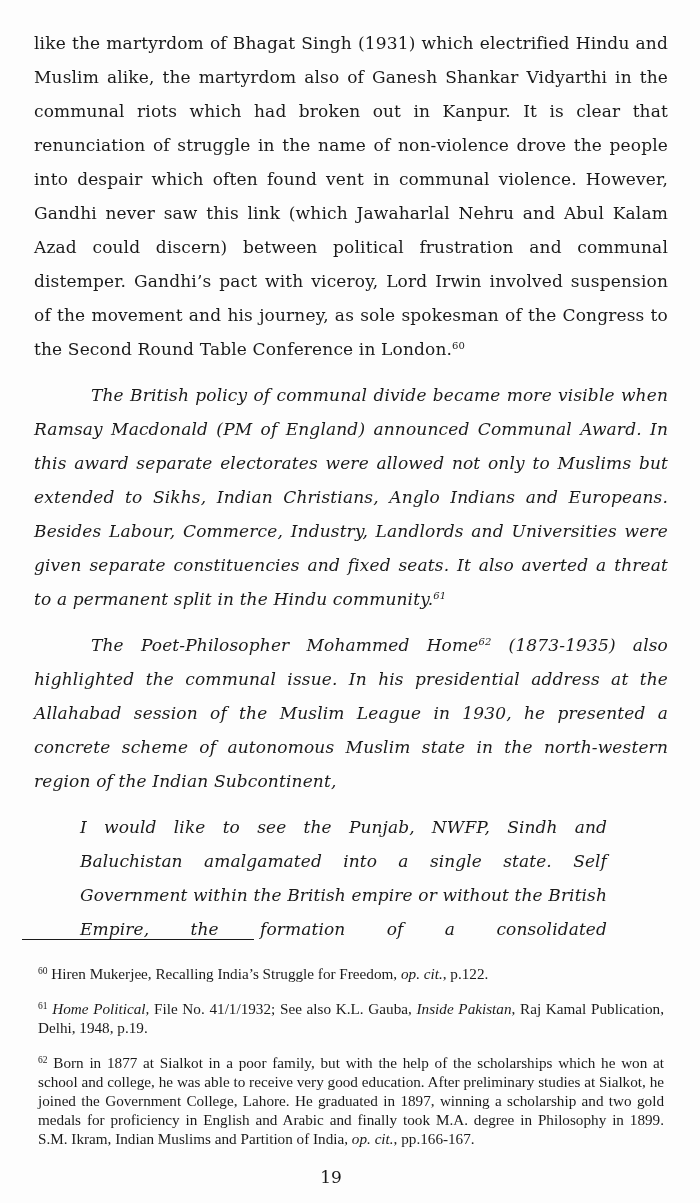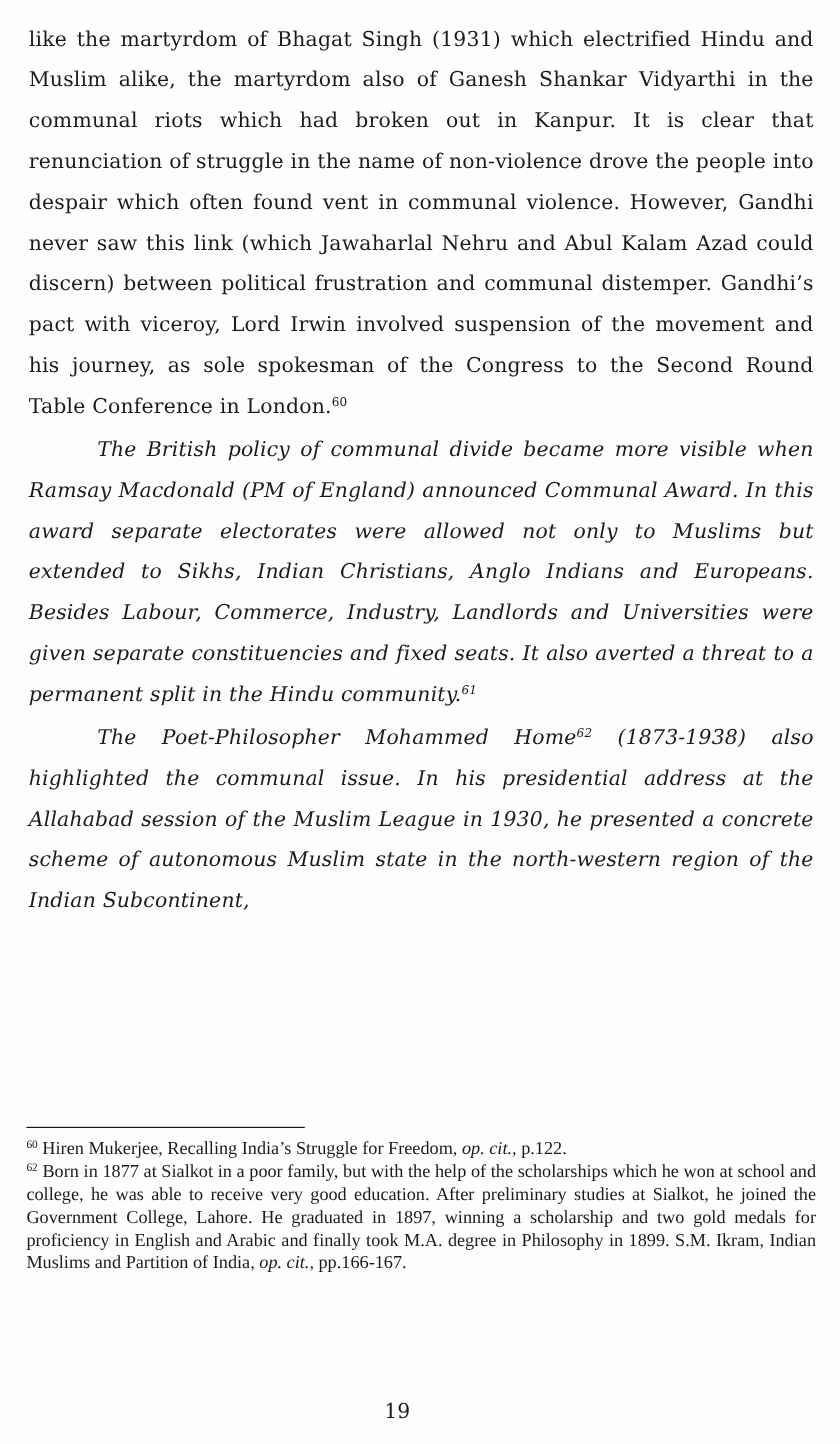--- a/index.html
+++ b/index.html
@@ -18,21 +18,21 @@
   .page {
     position: absolute;
     left: 22px;
     top: 14px;
     width: 658px;
   }
   .para {
     font-size: 17px;
     line-height: 34px;
     text-align: justify;
-    margin: 2px;
+    margin: 12px;
     letter-spacing: 0.15px;
     word-spacing: 0px;
   }
   .para.indent {
     text-indent: 57px;
     font-style: italic;
   }
   .sup {
     font-size: 10px;
     vertical-align: 6px;
@@ -59,21 +59,21 @@
   .footnotes {
     position: absolute;
     left: 22px;
     top: 948px;
     width: 658px;
     font-family: "Liberation Serif", "DejaVu Serif", serif;
     font-size: 15.2px;
     line-height: 19px;
   }
   .fn {
-    margin: 0;
+    margin: 16px;
     text-align: justify;
   }
   .fn .num {
     font-size: 9.5px;
     vertical-align: 5px;
     line-height: 0;
   }
   .fn i { font-style: italic; }
   .page-number {
     position: absolute;
@@ -86,26 +86,28 @@
   }
 </style>
 </head>
 <body>
 
 <div class="page">
   <p class="para"><span>like the martyrdom of Bhagat Singh (1931) which electrified Hindu and Muslim alike, the martyrdom also of Ganesh Shankar Vidyarthi in the communal riots which had broken out in Kanpur. It is clear that renunciation of struggle in the name of non-violence drove the people into despair which often found vent in communal violence. However, Gandhi never saw this link (which Jawaharlal Nehru and Abul Kalam Azad could discern) between political frustration and communal distemper. Gandhi’s pact with viceroy, Lord Irwin involved suspension of the movement and his journey, as sole spokesman of the Congress to the Second Round Table Conference in London.</span><span class="sup">60</span></p>
 
   <p class="para indent"><span>The British policy of communal divide became more visible when Ramsay Macdonald (PM of England) announced Communal Award. In this award separate electorates were allowed not only to Muslims but extended to Sikhs, Indian Christians, Anglo Indians and Europeans. Besides Labour, Commerce, Industry, Landlords and Universities were given separate constituencies and fixed seats. It also averted a threat to a permanent split in the Hindu community.</span><span class="sup">61</span></p>
 
-  <p class="para indent"><span>The Poet-Philosopher Mohammed Home</span><span class="sup">62</span><span> (1873-1938) also highlighted the communal issue. In his presidential address at the Allahabad session of the Muslim League in 1930, he presented a concrete scheme of autonomous Muslim state in the north-western region of the Indian Subcontinent,</span></p>
+  <p class="para indent"><span>The Poet-Philosopher Mohammed Home</span><span class="sup">62</span><span> (1873-1935) also highlighted the communal issue. In his presidential address at the Allahabad session of the Muslim League in 1930, he presented a concrete scheme of autonomous Muslim state in the north-western region of the Indian Subcontinent,</span></p>
 
+  <p class="quote">I would like to see the Punjab, NWFP, Sindh and Baluchistan amalgamated into a single state. Self Government within the British empire or without the British Empire, the formation of a consolidated</p>
 </div>
 
 <div class="footnote-rule"></div>
 
 <div class="footnotes">
   <p class="fn"><span class="num">60</span> <span>Hiren Mukerjee, Recalling India’s Struggle for Freedom, </span><i>op. cit.</i><span>, p.122.</span></p>
 
+  <p class="fn"><span class="num">61</span> <i>Home Political,</i><span> File No. 41/1/1932; See also K.L. Gauba, </span><i>Inside Pakistan</i><span>, Raj Kamal Publication, Delhi, 1948, p.19.</span></p>
 
   <p class="fn"><span class="num">62</span> <span>Born in 1877 at Sialkot in a poor family, but with the help of the scholarships which he won at school and college, he was able to receive very good education. After preliminary studies at Sialkot, he joined the Government College, Lahore. He graduated in 1897, winning a scholarship and two gold medals for proficiency in English and Arabic and finally took M.A. degree in Philosophy in 1899. S.M. Ikram, Indian Muslims and Partition of India, </span><i>op. cit.</i><span>, pp.166-167.</span></p>
 </div>
 
 <div class="page-number">19</div>
 
 </body></html>

